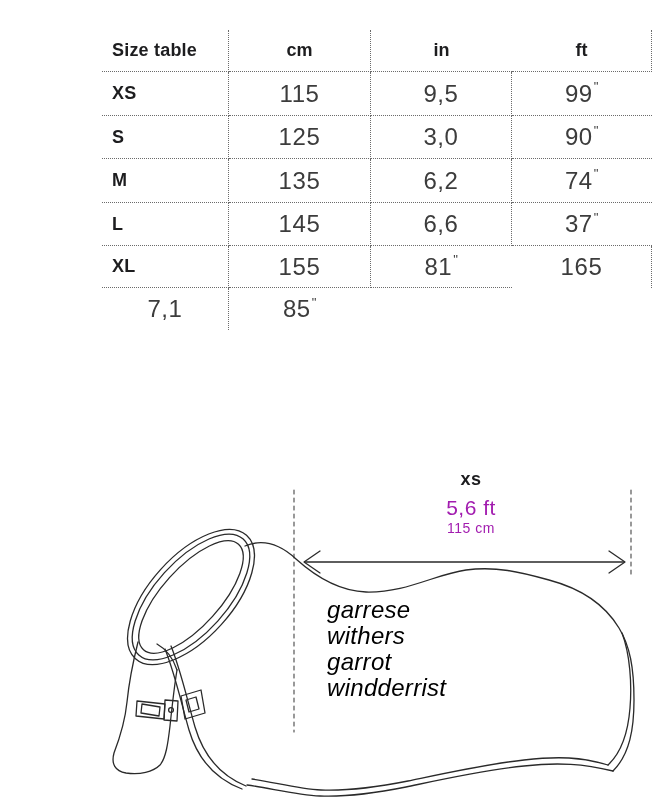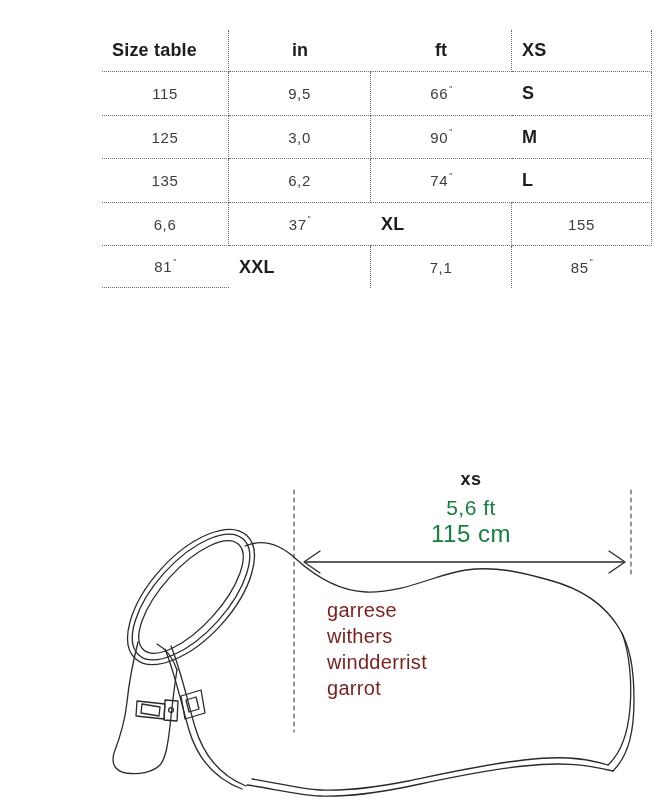--- a/index.html
+++ b/index.html
@@ -33,96 +33,98 @@
   .size-table .cell.lastrow { border-bottom:none; }
   .size-table .label {
     font-weight:bold; font-size:18px; color:#1d1d1f;
     padding-left:10px; letter-spacing:0.2px;
   }
   .size-table .head-val {
     justify-content:center; font-weight:bold; font-size:18px; color:#1d1d1f;
   }
   .size-table .val {
     justify-content:center;
-    font-size:15px; color:#3c3c3c; letter-spacing:0.6px;
+    font-size:24px; color:#3c3c3c; letter-spacing:0.6px;
   }
   .inch {
     font-size:0.55em;
     position:relative; top:-0.5em;
     margin-left:1px;
     color:#3c3c3c;
   }
 
   
   .diagram { position:absolute; left:0; top:440px; width:671px; height:370px; }
   .diagram svg { position:absolute; left:0; top:0; }
 
   .measure-caption {
     position:absolute; transform:translateX(-50%);
-    text-align:center; white-space:nowrap; color:#15803d;
+    text-align:center; white-space:nowrap; color:#a21caf;
   }
   .measure-size { top:29px; left:427px; font-weight:bold; font-size:18px; color:#1d1d1f; letter-spacing:0.5px; }
   .measure-ft   { top:56px;  left:427px; font-size:21px; letter-spacing:0.5px; }
-  .measure-cm   { top:80px;  left:427px; font-size:24px; letter-spacing:0.5px; }
+  .measure-cm   { top:80px;  left:427px; font-size:14px; letter-spacing:0.5px; }
 
   .withers-terms {
     position:absolute; left:283px; top:157px;
-    font-size:20px; line-height:26px; color:#7f1d1d; letter-spacing:0.3px;
+    font-size:24px; line-height:26px; color:#000000; letter-spacing:0.3px;font-style:italic;
   }
 </style>
 </head>
 <body>
 
 <div class="page">
 
   <div class="size-table">
 
     <div class="cell vline label">Size table</div>
+    <div class="cell vline head-val">cm</div>
     <div class="cell head-val">in</div>
     <div class="cell vline head-val">ft</div>
 
     <div class="cell vline label">XS</div>
     <div class="cell vline val">115</div>
     <div class="cell vline val">9,5</div>
     <div class="cell val">
-        <span>66</span>
+        <span>99</span>
         <span class="inch">"</span>
       </div>
 
     <div class="cell vline label">S</div>
     <div class="cell vline val">125</div>
     <div class="cell vline val">3,0</div>
     <div class="cell val">
         <span>90</span>
         <span class="inch">"</span>
       </div>
 
     <div class="cell vline label">M</div>
     <div class="cell vline val">135</div>
     <div class="cell vline val">6,2</div>
     <div class="cell val">
         <span>74</span>
         <span class="inch">"</span>
       </div>
 
     <div class="cell vline label">L</div>
+    <div class="cell vline val">145</div>
     <div class="cell vline val">6,6</div>
     <div class="cell val">
         <span>37</span>
         <span class="inch">"</span>
       </div>
 
     <div class="cell vline label">XL</div>
     <div class="cell vline val">155</div>
     <div class="cell val">
         <span>81</span>
         <span class="inch">"</span>
       </div>
 
-    <div class="cell vline label lastrow">XXL</div>
+    <div class="cell vline val lastrow">165</div>
     <div class="cell vline val lastrow">7,1</div>
     <div class="cell val lastrow">
         <span>85</span>
         <span class="inch">"</span>
       </div>
   </div>
 
   <div class="diagram">
 
     <svg width="671" height="370" viewBox="0 440 671 370">
@@ -178,18 +180,18 @@
       </g>
     </svg>
 
     <div class="measure-caption measure-size">xs</div>
     <div class="measure-caption measure-ft">5,6 ft</div>
     <div class="measure-caption measure-cm">115 cm</div>
 
     <div class="withers-terms">
       <div>garrese</div>
       <div>withers</div>
+      <div>garrot</div>
       <div>windderrist</div>
-      <div>garrot</div>
     </div>
 
   </div>
 </div>
 
 </body></html>

